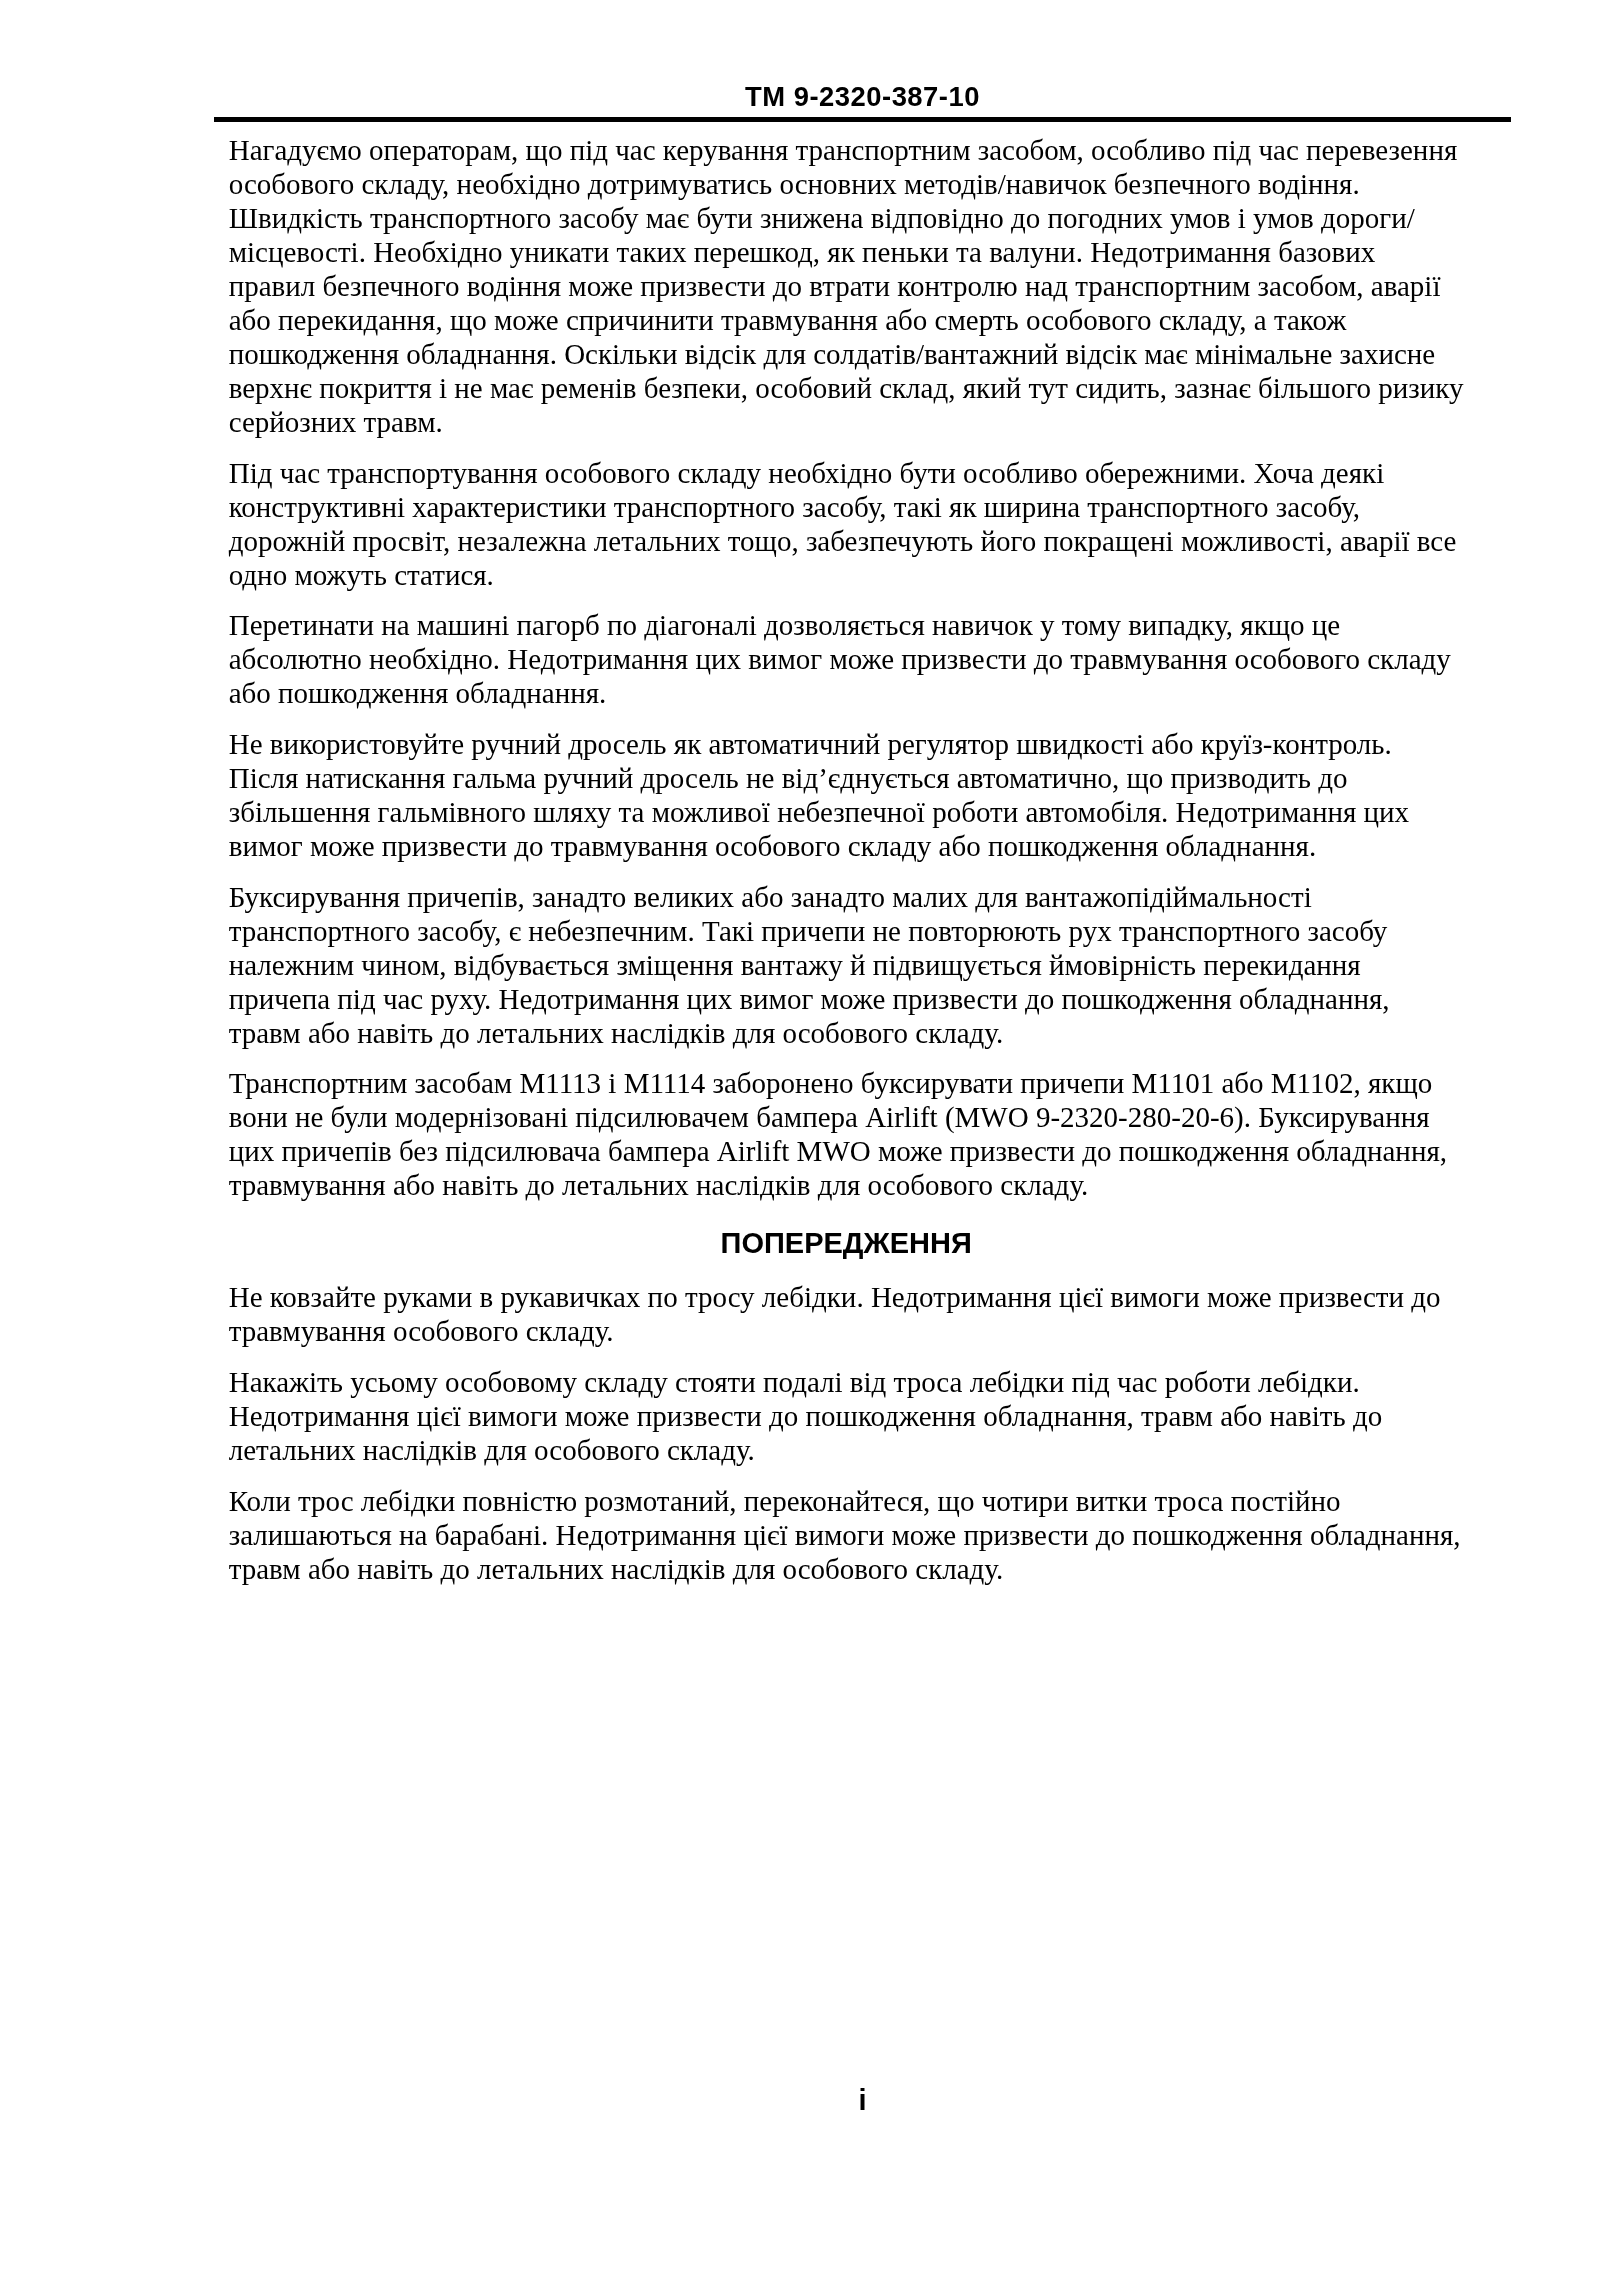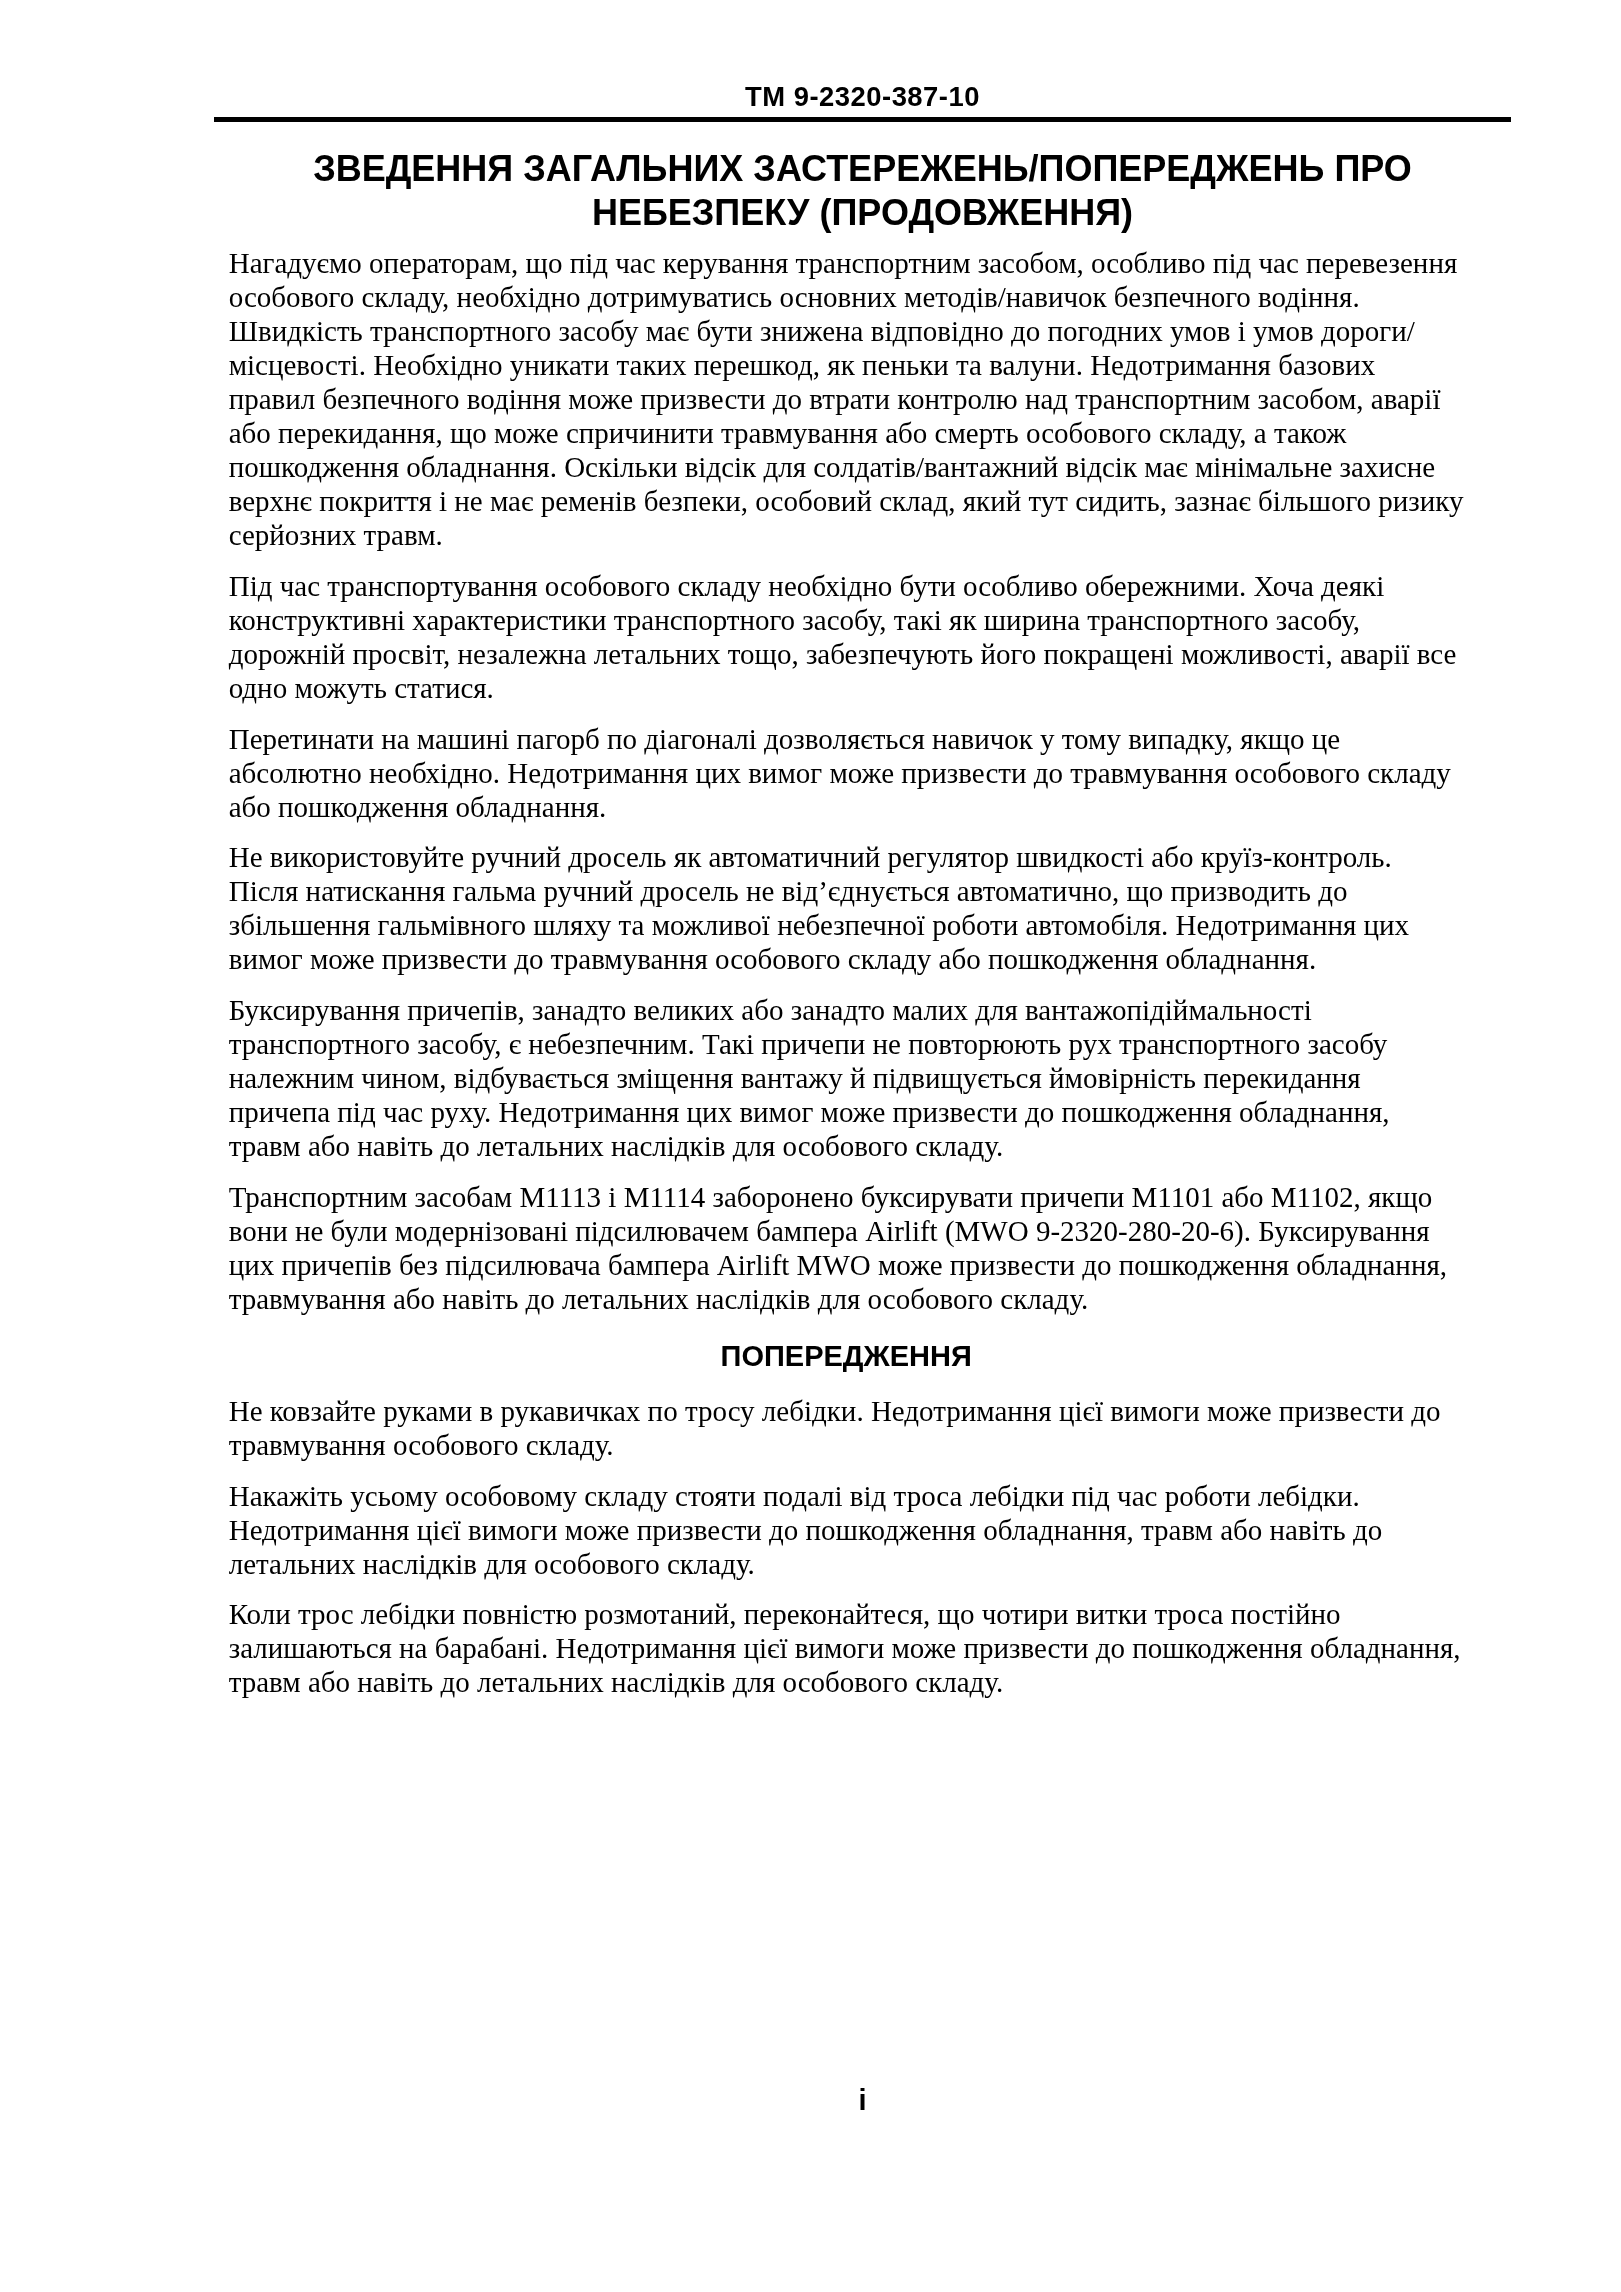--- a/index.html
+++ b/index.html
@@ -82,24 +82,20 @@
 </head>
 <body>
 
 <div class="page">
   <div class="content">
 
     <div class="header-code">TM 9-2320-387-10</div>
 
     <div class="rule"></div>
 
-    <h1 class="doc-title">
-      <span>ЗВЕДЕННЯ ЗАГАЛЬНИХ ЗАСТЕРЕЖЕНЬ/ПОПЕРЕДЖЕНЬ ПРО</span>
-      <span>НЕБЕЗПЕКУ (ПРОДОВЖЕННЯ)</span>
-    </h1>
 
     <div class="body-text">
       <p>Нагадуємо операторам, що під час керування транспортним засобом, особливо під час перевезення особового складу, необхідно дотримуватись основних методів/навичок безпечного водіння. Швидкість транспортного засобу має бути знижена відповідно до погодних умов і умов дороги/місцевості. Необхідно уникати таких перешкод, як пеньки та валуни. Недотримання базових правил безпечного водіння може призвести до втрати контролю над транспортним засобом, аварії або перекидання, що може спричинити травмування або смерть особового складу, а також пошкодження обладнання. Оскільки відсік для солдатів/вантажний відсік має мінімальне захисне верхнє покриття і не має ременів безпеки, особовий склад, який тут сидить, зазнає більшого ризику серйозних травм.</p>
       <p>Під час транспортування особового складу необхідно бути особливо обережними. Хоча деякі конструктивні характеристики транспортного засобу, такі як ширина транспортного засобу, дорожній просвіт, незалежна летальних тощо, забезпечують його покращені можливості, аварії все одно можуть статися.</p>
       <p>Перетинати на машині пагорб по діагоналі дозволяється навичок у тому випадку, якщо це абсолютно необхідно. Недотримання цих вимог може призвести до травмування особового складу або пошкодження обладнання.</p>
       <p>Не використовуйте ручний дросель як автоматичний регулятор швидкості або круїз-контроль. Після натискання гальма ручний дросель не від’єднується автоматично, що призводить до збільшення гальмівного шляху та можливої небезпечної роботи автомобіля. Недотримання цих вимог може призвести до травмування особового складу або пошкодження обладнання.</p>
       <p>Буксирування причепів, занадто великих або занадто малих для вантажопідіймальності транспортного засобу, є небезпечним. Такі причепи не повторюють рух транспортного засобу належним чином, відбувається зміщення вантажу й підвищується ймовірність перекидання причепа під час руху. Недотримання цих вимог може призвести до пошкодження обладнання, травм або навіть до летальних наслідків для особового складу.</p>
       <p>Транспортним засобам М1113 і М1114 заборонено буксирувати причепи М1101 або М1102, якщо вони не були модернізовані підсилювачем бампера Airlift (MWO 9-2320-280-20-6). Буксирування цих причепів без підсилювача бампера Airlift MWO може призвести до пошкодження обладнання, травмування або навіть до летальних наслідків для особового складу.</p>
 
       <h2 class="warning-heading">ПОПЕРЕДЖЕННЯ</h2>

